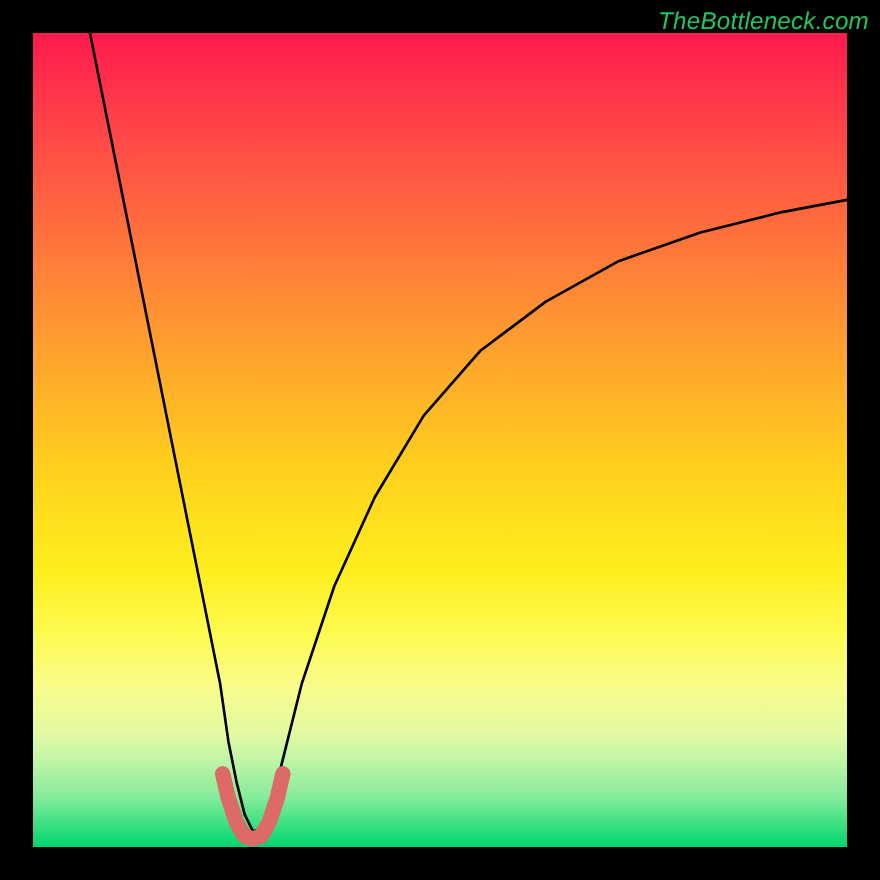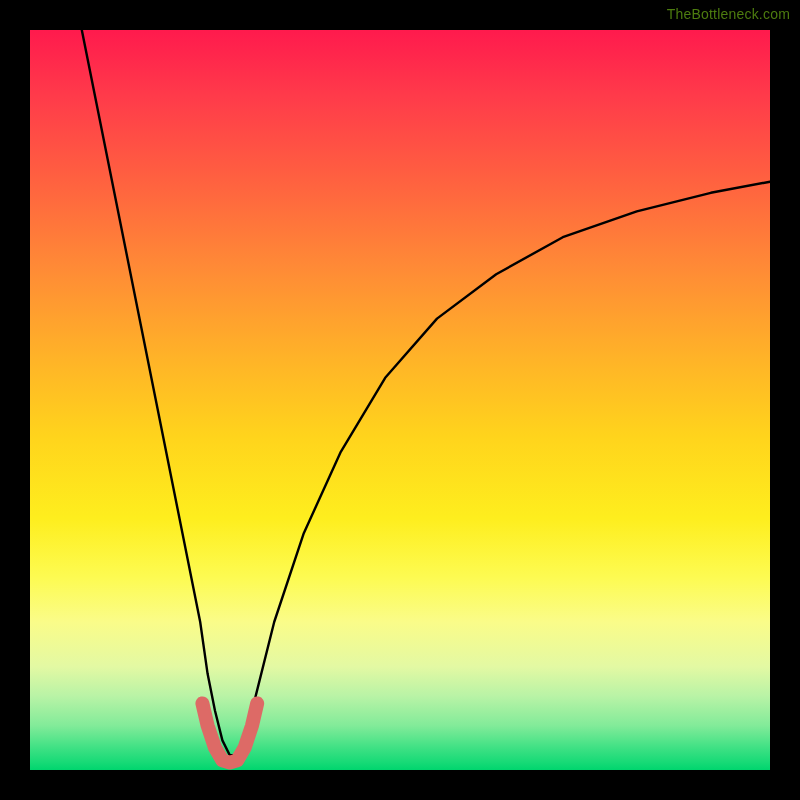--- a/index.html
+++ b/index.html
@@ -39,24 +39,25 @@
       #b9f3a6 90%,
       #82eb99 94%,
       #3fe184 97%,
       #16da76 99%,
       #00d56e 100%);
   }
   .watermark {
     position: absolute;
     top: 6px;
     right: 10px;
-    color: #4d7c0f;
-    font-size: 14px;
+    color: #22c55e;
+    font-size: 22px;
     letter-spacing: 0.2px;
     user-select: none;
+    font-style: italic;
   }
   svg.curve {
     position: absolute;
     left: 0;
     top: 0;
     width: 740px;
     height: 740px;
     overflow: visible;
   }
 </style>

